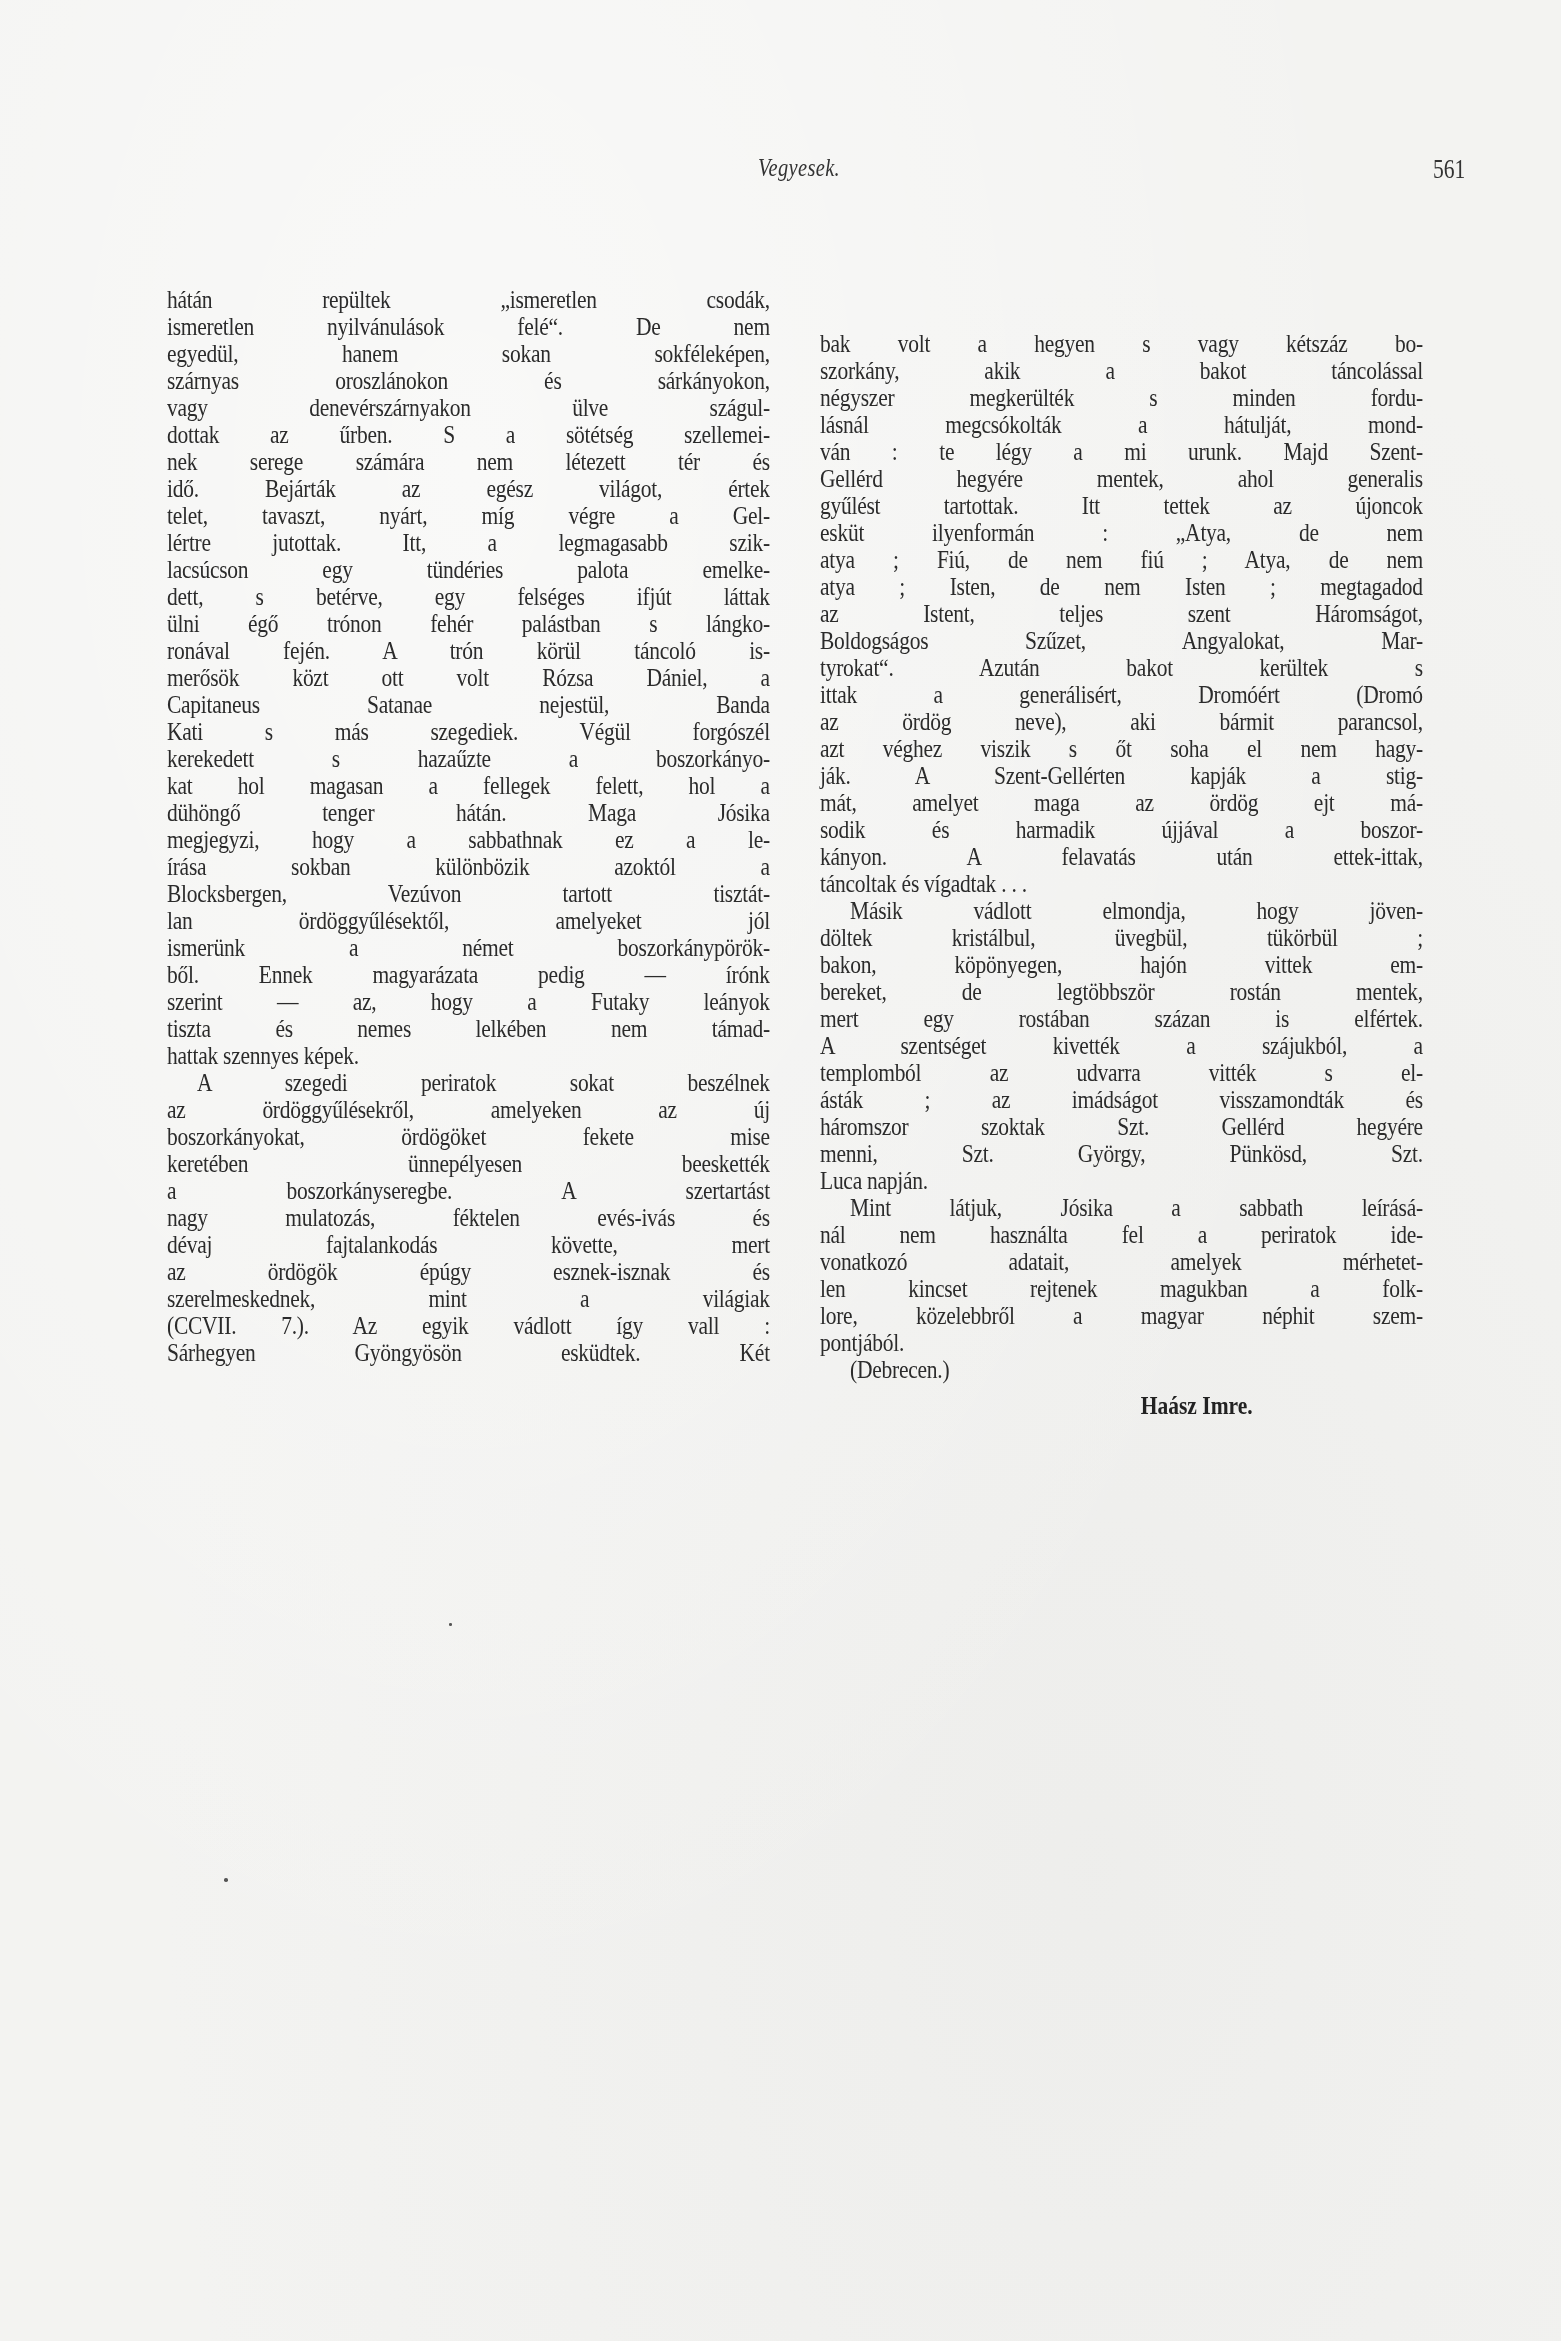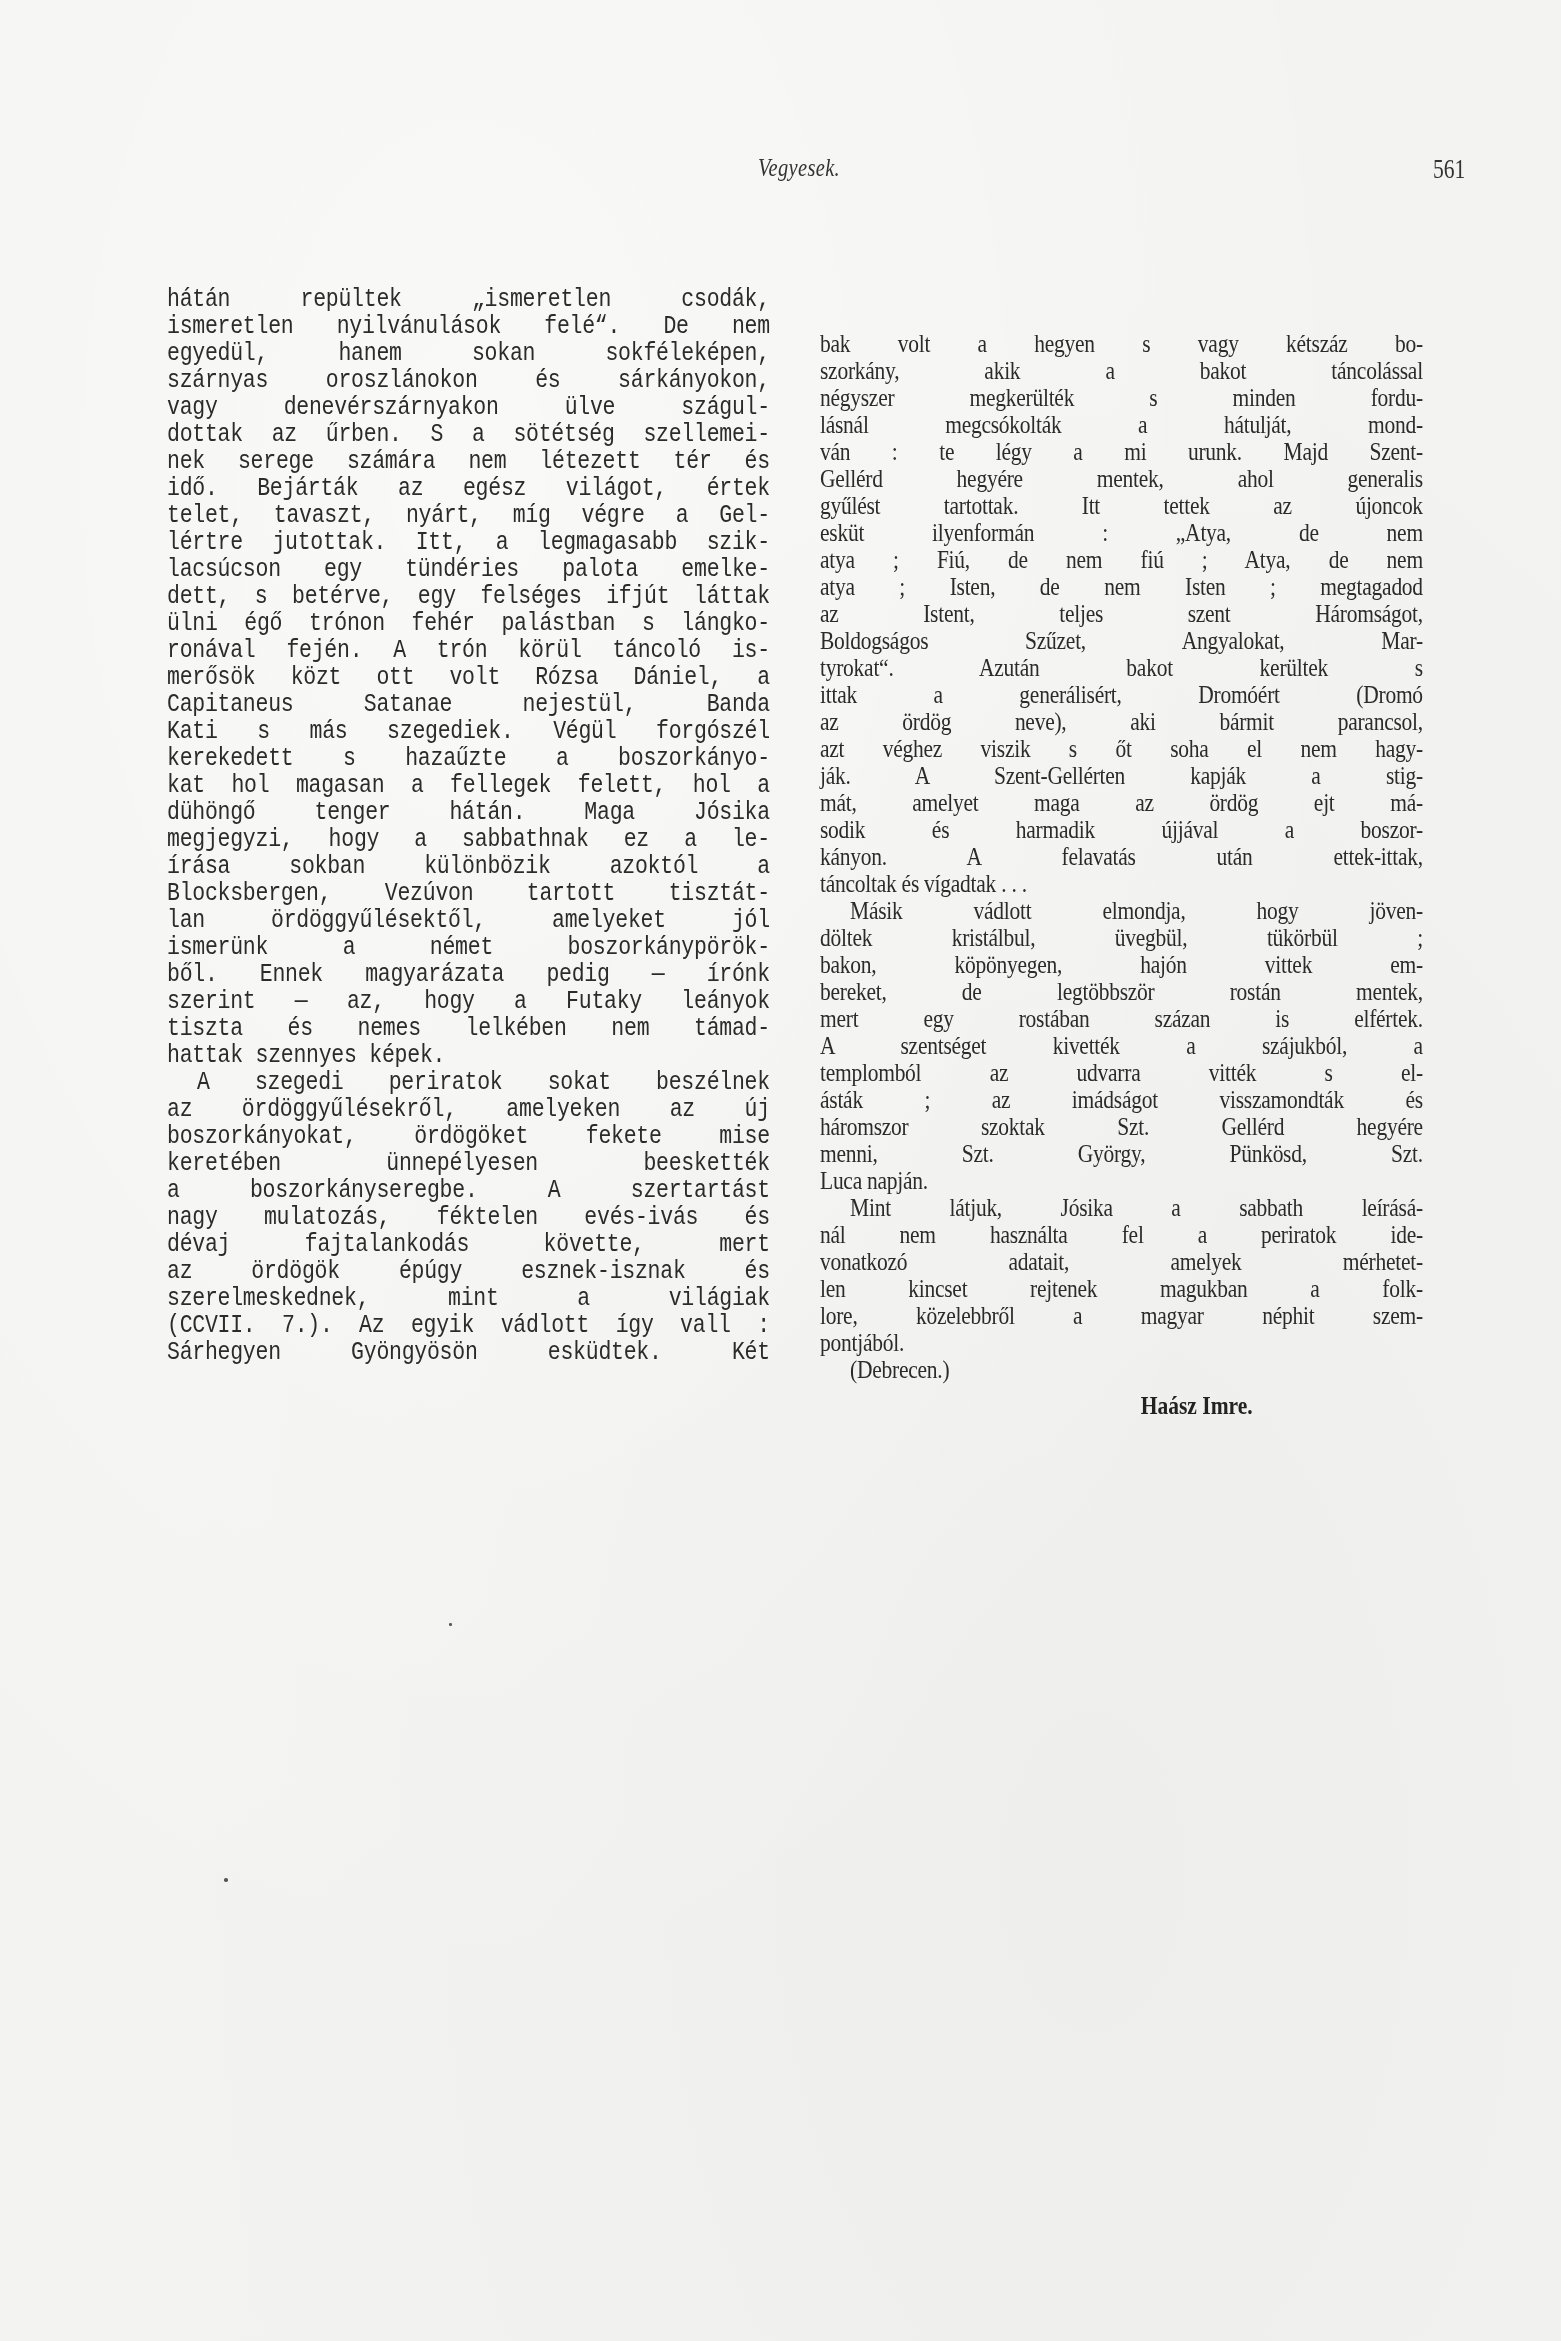--- a/index.html
+++ b/index.html
@@ -50,21 +50,21 @@
       font-size: 27px;
       color: #333;
       transform: scaleX(0.8);
       transform-origin: left top;
     }
     .column {
       position: absolute;
       top: 286px;
       width: 603px;
     }
-    .col-left { left: 167px; font-family: Liberation Mono, monospace; }
+    .col-left { left: 167px; }
     .col-right { left: 820px; margin-top: 44px; }
     .line {
       display: block;
       height: 27px;
       line-height: 27px;
       font-size: 25px;
       white-space: nowrap;
       text-align: justify;
       text-align-last: justify;
       letter-spacing: -0.3px;

